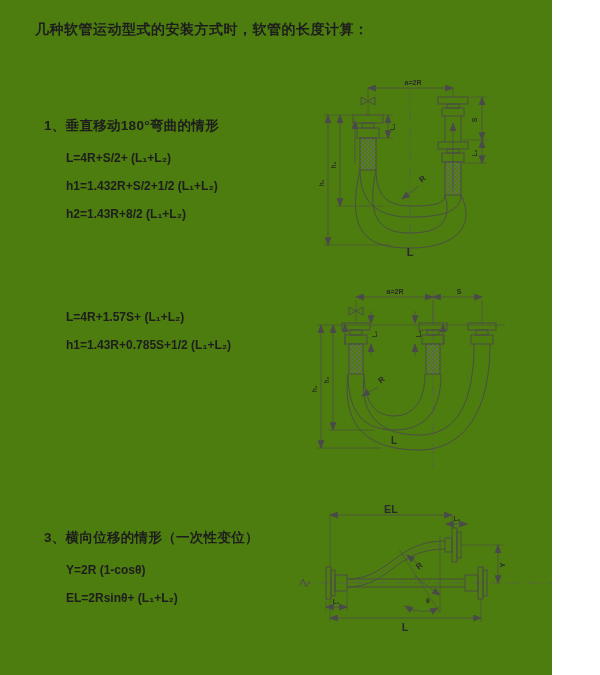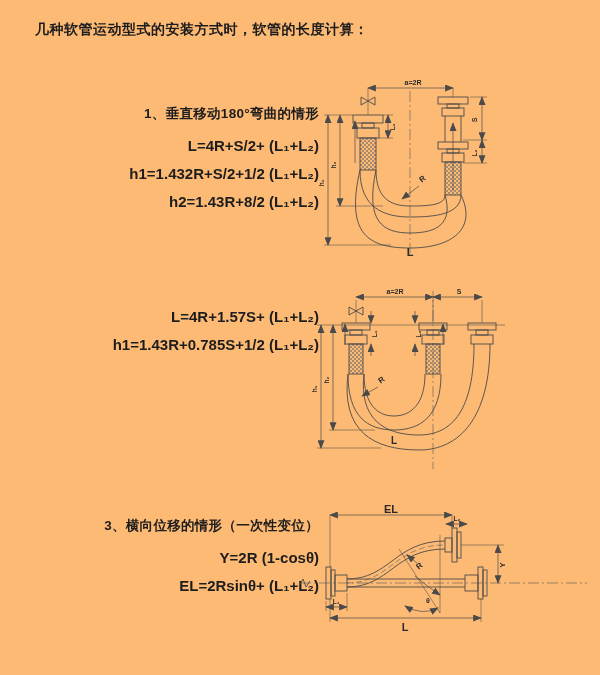--- a/index.html
+++ b/index.html
@@ -1,27 +1,27 @@
 <!DOCTYPE html>
 <html><head>
 <meta charset="utf-8">
 <style>
   html,body{margin:0;padding:0;background:#ffffff;}
   .page{
-    position:relative;width:600px;height:675px;background:#fdba74;overflow:hidden;
-    font-family:"Liberation Sans","DejaVu Sans",sans-serif;color:#1d1d1d;text-align:right;
+    position:relative;width:552px;height:675px;background:#4d7c0f;overflow:hidden;
+    font-family:"Liberation Sans","DejaVu Sans",sans-serif;color:#1d1d1d;
   }
   .title{
     position:absolute;left:35px;top:21px;font-size:14px;font-weight:bold;
     letter-spacing:0.5px;white-space:nowrap;
   }
   .section{position:absolute;left:44px;width:275px;}
   .sec1{top:105px;} .sec2{top:303px;} .sec3{top:517px;}
-  .section-heading{font-size:13.5px;font-weight:bold;margin:0 0 9px 0;white-space:nowrap;letter-spacing:0.3px;}
-  .formula{margin-left:22px;height:28px;line-height:28px;font-size:15px;font-weight:bold;white-space:nowrap;}
+  .section-heading{font-size:13.5px;font-weight:bold;margin:12px 0 9px 0;white-space:nowrap;letter-spacing:0.3px;}
+  .formula{margin-left:22px;height:28px;line-height:28px;font-size:12px;font-weight:bold;white-space:nowrap;}
   .diagram{position:absolute;}
   .d1{left:303px;top:75px;width:285px;height:185px;}
   .d2{left:303px;top:283px;width:290px;height:190px;}
   .d3{left:295px;top:505px;width:300px;height:150px;}
   
   .ln{fill:none;stroke:#4a4a4a;stroke-width:0.9;}
   .fit{fill:none;stroke:#4a4a4a;stroke-width:0.9;}
   .dim{fill:none;stroke:#4a4a4a;stroke-width:0.7;}
   .ext{fill:none;stroke:#4a4a4a;stroke-width:0.55;}
   .cl{fill:none;stroke:#5a5a5a;stroke-width:0.6;stroke-dasharray:11 3 2 3;}

